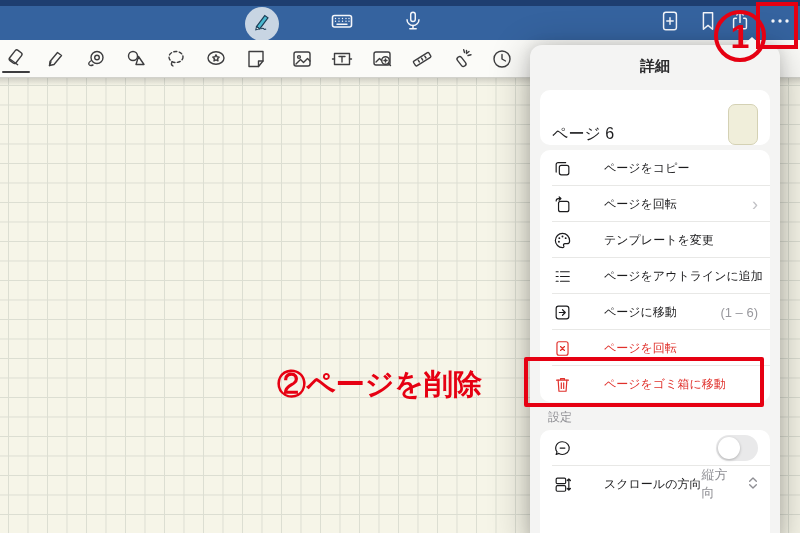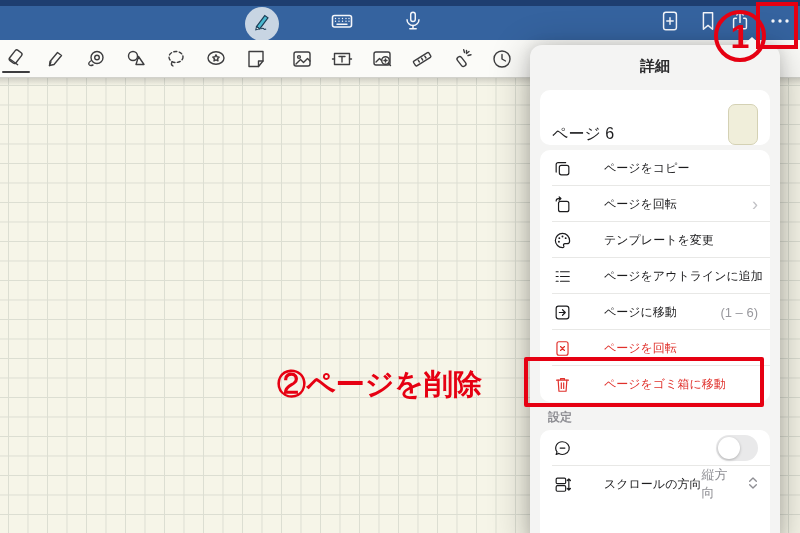--- a/index.html
+++ b/index.html
@@ -45,21 +45,21 @@
   .menu-card{top:105px;}
   .settings-card{top:385px;height:148px;}
   .row{display:flex;align-items:center;height:36px;padding:0 12px;position:relative;color:#1c1c1e;}
   .row:not(:last-child)::after{content:"";position:absolute;left:12px;right:0;bottom:0;height:1px;background:#e8e8e6;}
   .row .mi{width:20px;height:20px;margin-right:12px;display:flex;align-items:center;justify-content:center;flex:0 0 auto;}
   .row .mi svg{stroke:currentColor;fill:none;stroke-width:1.5;stroke-linecap:round;stroke-linejoin:round;}
   .row .lbl{font-size:12px;flex:1;white-space:nowrap;margin-left:20px;}
   .row.destructive{color:#e0312c;}
   .row .chev{color:#c2c2c6;font-size:18px;line-height:1;margin-left:auto;}
   .row .detail{color:#98989d;font-size:13px;margin-left:auto;}
-  .section-label{position:absolute;left:18px;top:364px;font-size:12px;color:#8e8e93;font-weight:bold;}
+  .section-label{position:absolute;left:18px;top:364px;font-size:12px;color:#8e8e93;}
   .toggle{margin-left:auto;width:42px;height:26px;border-radius:13px;background:#e9e9ea;position:relative;flex:0 0 auto;}
   .toggle .knob{position:absolute;left:2px;top:2px;width:22px;height:22px;border-radius:50%;background:#fff;
     box-shadow:0 1px 3px rgba(0,0,0,.25);}
   .value-wrap{margin-left:auto;display:flex;align-items:center;gap:20px;color:#8e8e93;font-size:13px;}
   .updown svg{stroke:#8e8e93;fill:none;stroke-width:1.6;stroke-linecap:round;stroke-linejoin:round;}
 
   
   .ann{z-index:20;position:absolute;}
   .ann-box-more{left:756px;top:2px;width:42px;height:47px;border:4px solid #e60012;}
   .ann-circle{left:714px;top:10px;width:52px;height:52px;border:4px solid #e60012;border-radius:50%;

